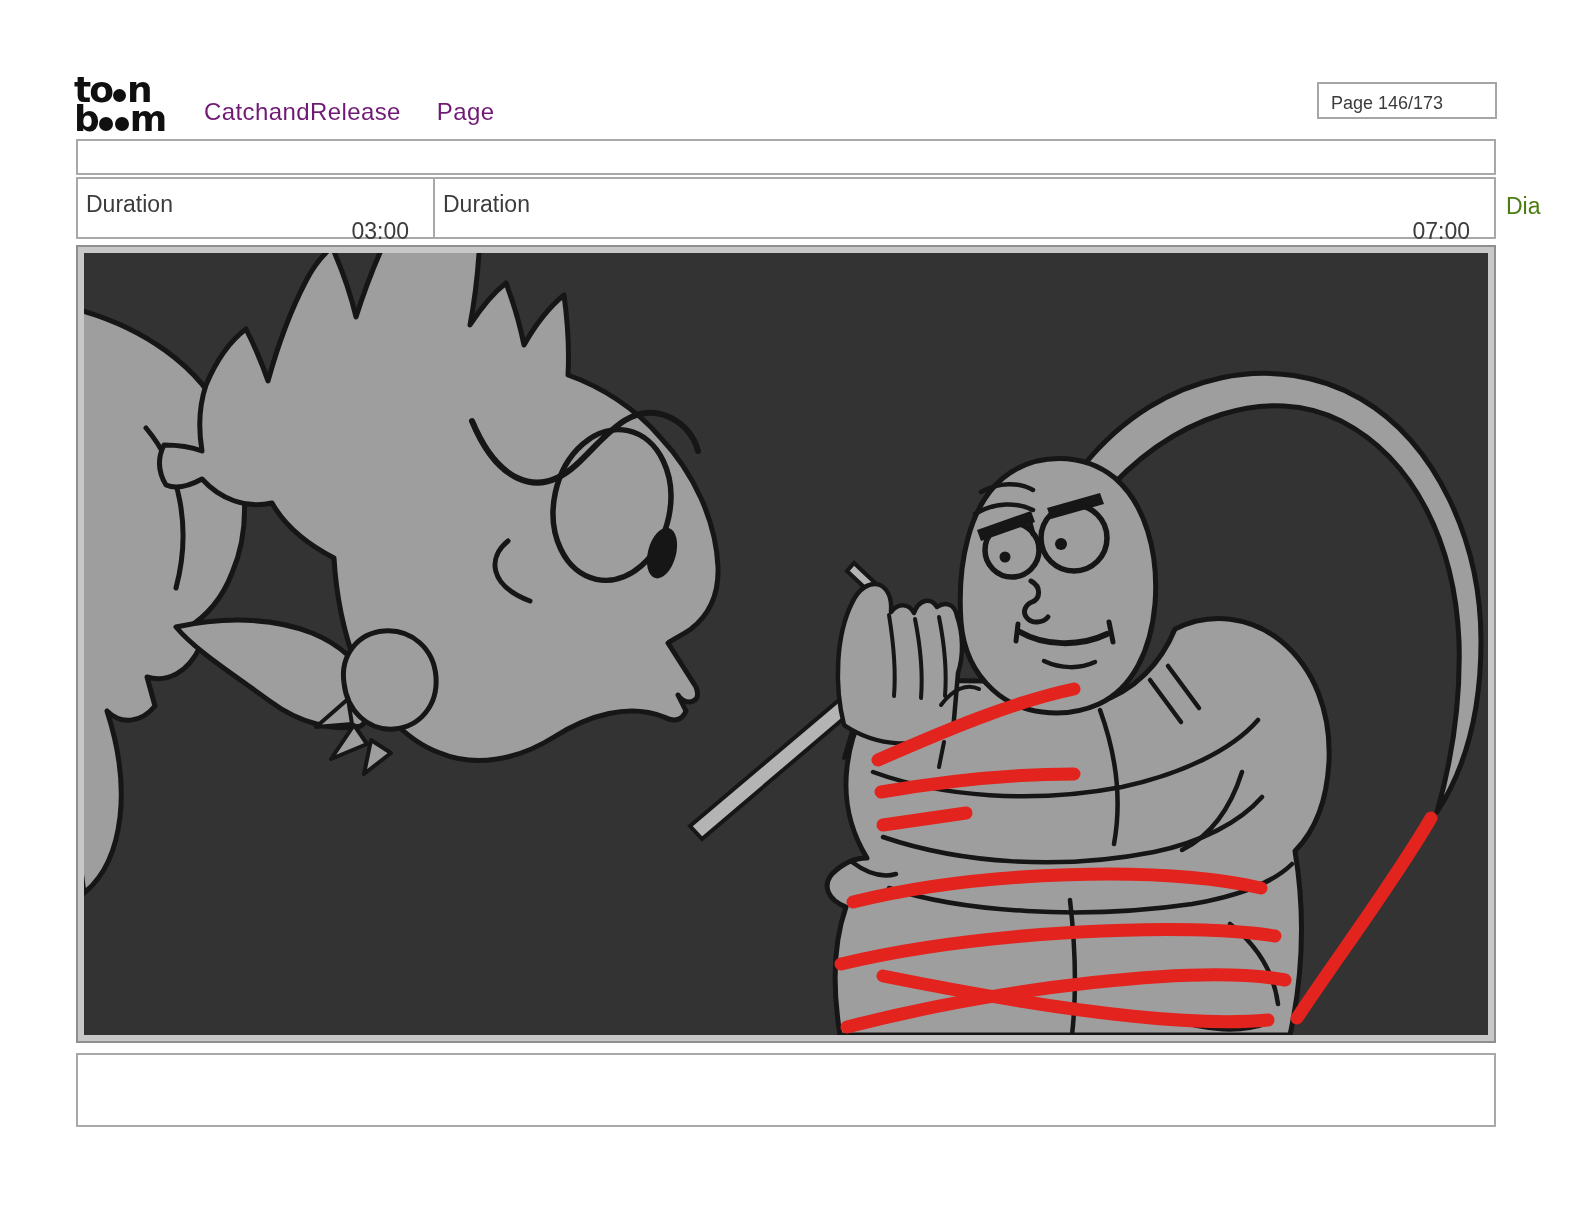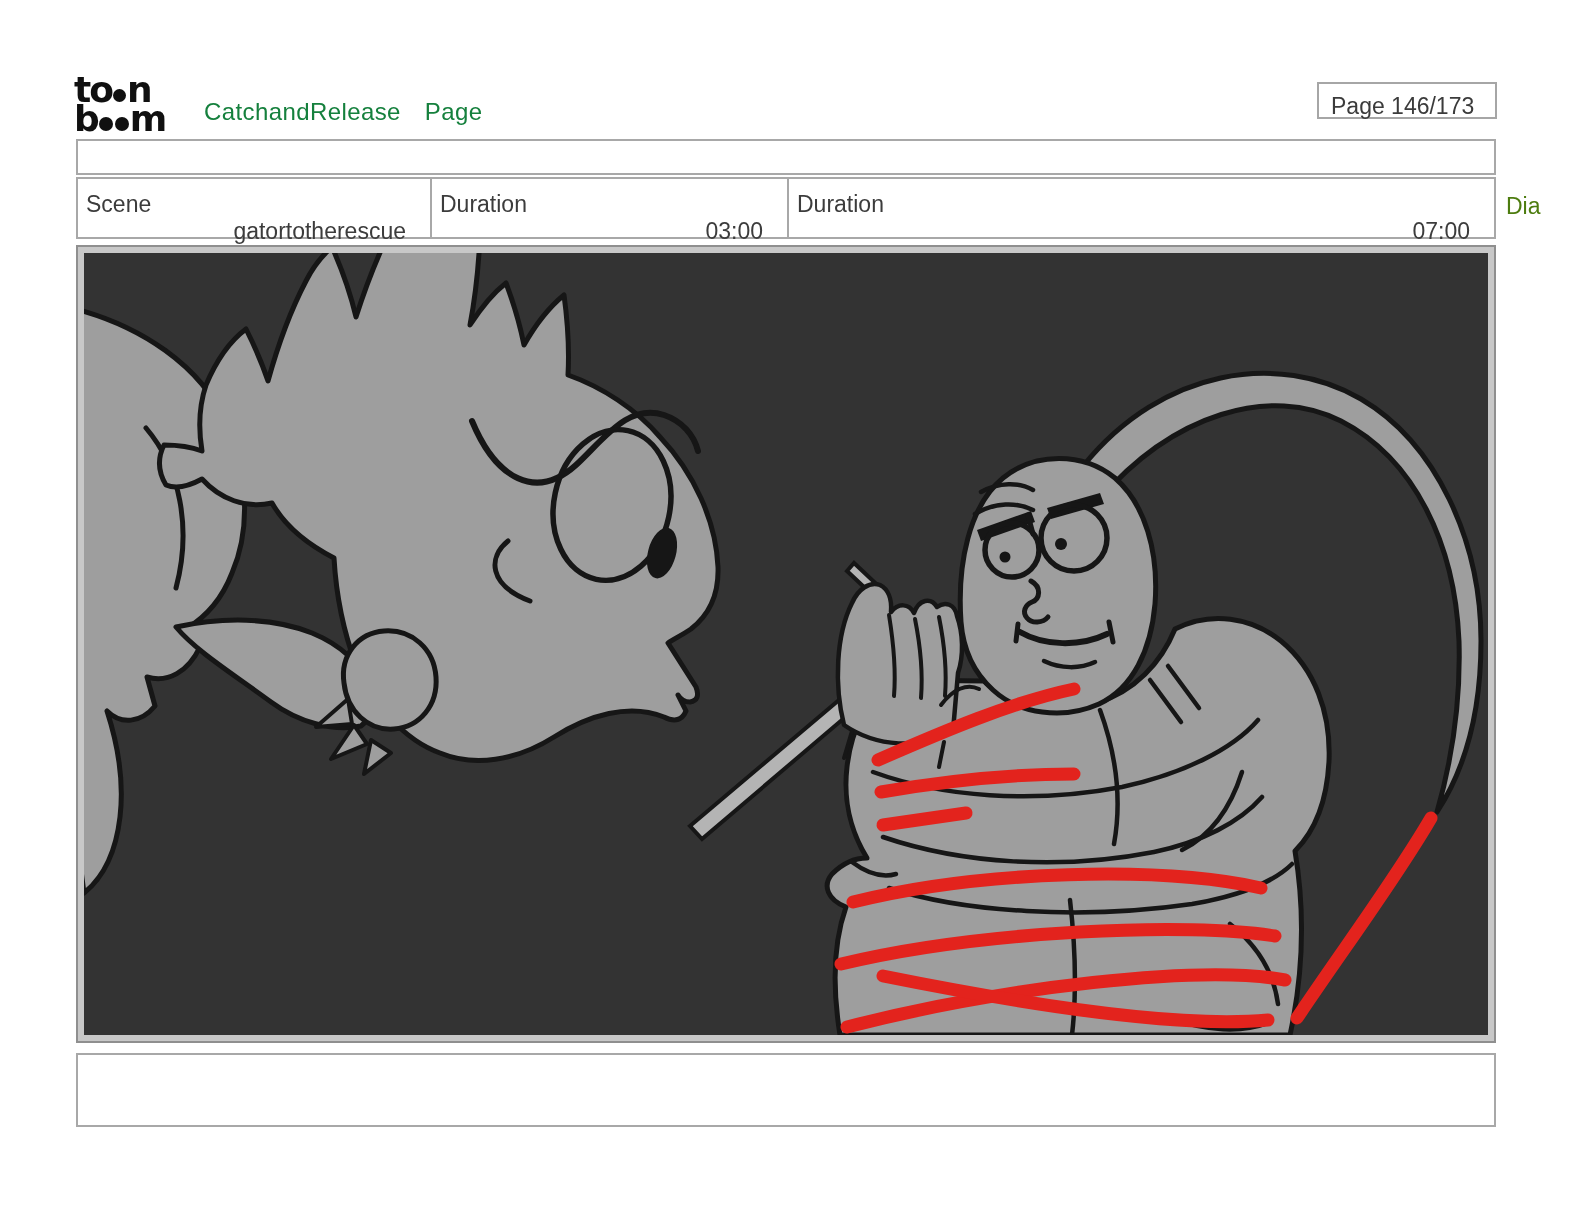--- a/index.html
+++ b/index.html
@@ -11,25 +11,25 @@
     color:#3d3d3d;
     overflow:hidden;
   }
   
   .logo{position:absolute;left:74px;top:76px;line-height:0.80;letter-spacing:-2px;
         font-weight:900;font-size:36px;color:#101010;font-family:"DejaVu Sans",sans-serif;}
   .logo .dot{display:inline-block;background:#101010;border-radius:50%;margin:0 1px;}
   .logo .dot.d1{width:13px;height:13px;}
   .logo .dot.d2{width:14px;height:14px;}
   .title-group{position:absolute;top:98px;left:204px;font-size:24px;letter-spacing:.4px;
-               display:flex;gap:24px;color:#15803d;}
+               display:flex;gap:36px;color:#701a75;}
   .page-box{
     position:absolute;left:1317px;top:82px;width:180px;height:37px;
     border:2px solid #a6a6a6;box-sizing:border-box;
-    font-size:23px;color:#3b3b3b;
+    font-size:18px;color:#3b3b3b;
     padding:9px 0 0 12px;white-space:nowrap;
   }
   
   .spacer-row{
     position:absolute;left:76px;top:139px;width:1420px;height:36px;
     border:2px solid #a8a8a8;box-sizing:border-box;background:#fff;
   }
   .header-row{
     position:absolute;left:76px;top:177px;width:1420px;height:62px;
     border:2px solid #a8a8a8;box-sizing:border-box;background:#fff;
@@ -76,24 +76,20 @@
   <div class="title-group">
     <span>CatchandRelease</span>
     <span>Page</span>
   </div>
 
   <div class="page-box">Page 146/173</div>
 
   <div class="spacer-row"></div>
 
   <div class="header-row">
-    <div class="cell" style="width:354px">
-      <span class="lbl">Scene</span>
-      <span class="val">gatortotherescue</span>
-    </div>
     <div class="cell" style="width:357px">
       <span class="lbl">Duration</span>
       <span class="val">03:00</span>
     </div>
     <div class="cell" style="flex:1">
       <span class="lbl">Duration</span>
       <span class="val">07:00</span>
     </div>
   </div>
 

